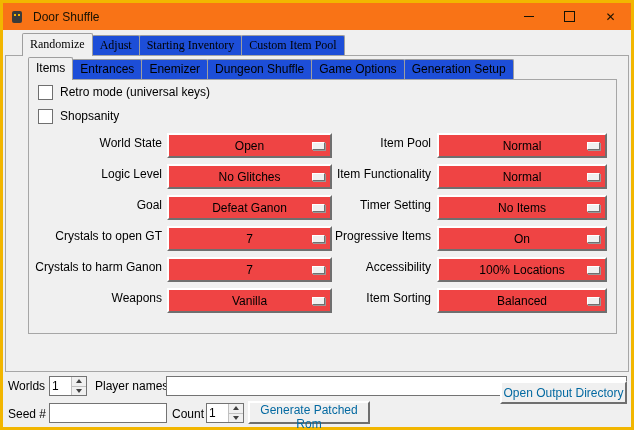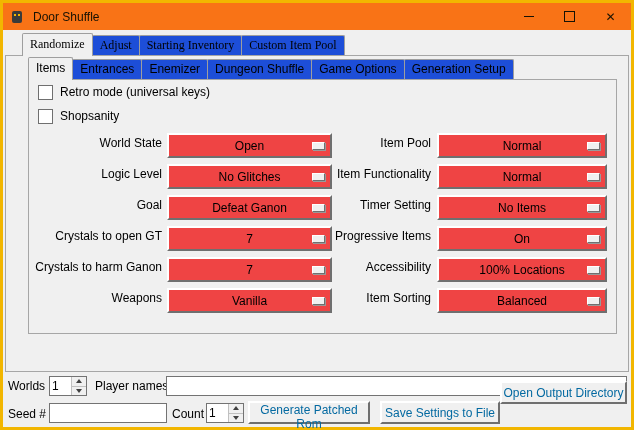--- a/index.html
+++ b/index.html
@@ -184,17 +184,16 @@
       <div class="spin-arrows">
         <div class="spin-btn up">
             <span class="tri-up"></span>
           </div>
         <div class="spin-btn down">
             <span class="tri-down"></span>
           </div>
       </div>
     </div>
     <button class="btn" style="left:245px;top:371px;width:122px;">Generate Patched Rom</button>
-    <button class="btn" style="left:377px;top:371px;width:120px;">Save Settings to File</button>
     <button class="btn" style="left:497px;top:351px;width:127px;">Open Output Directory</button>
 
   </div>
 </div>
 
 </body></html>

